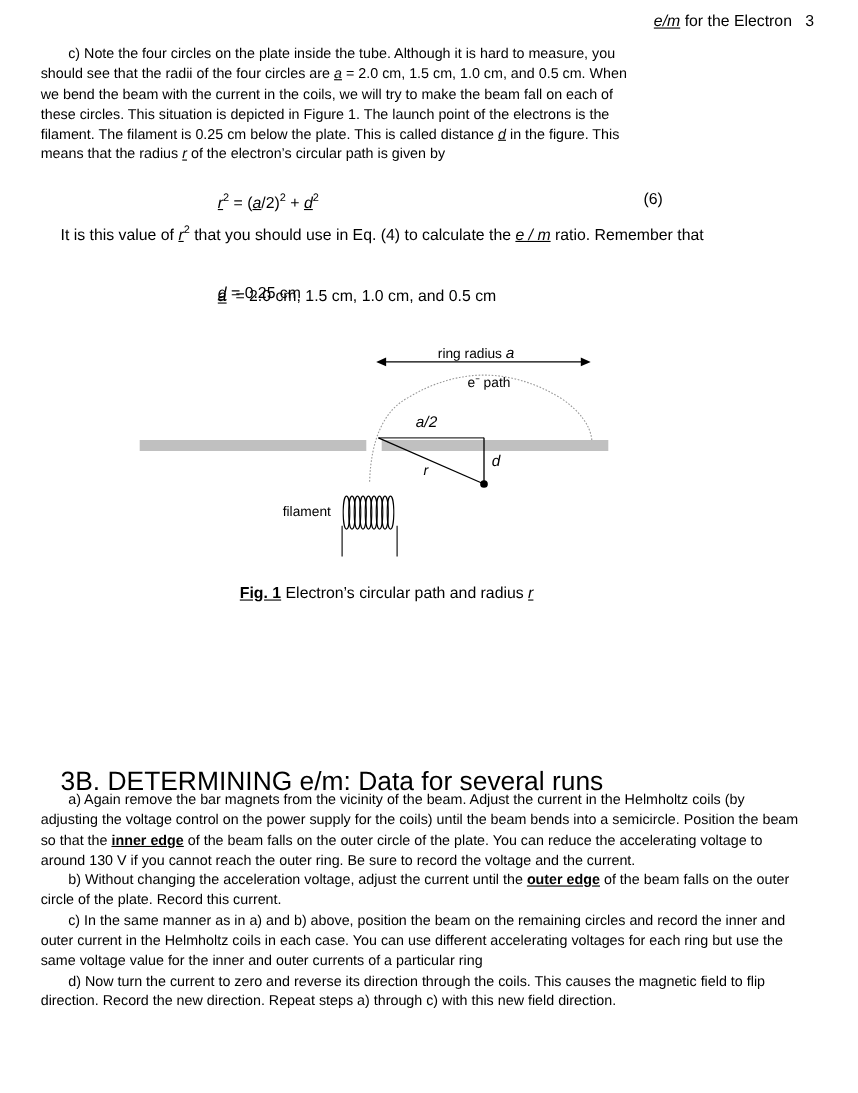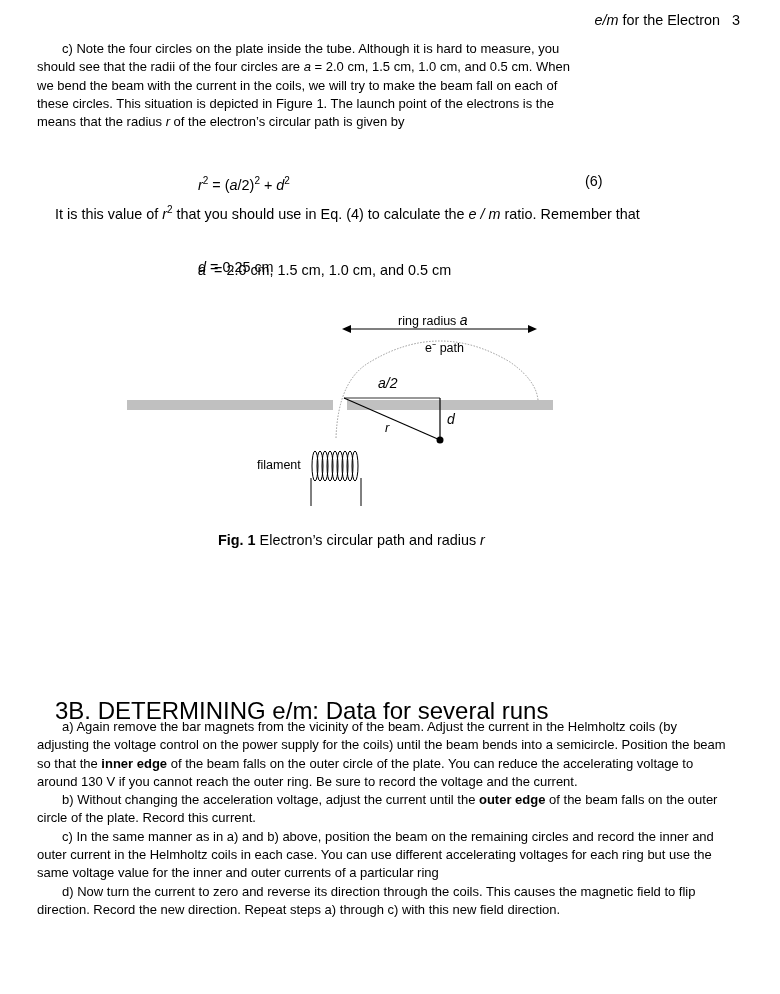--- a/index.html
+++ b/index.html
@@ -3,36 +3,37 @@
 <meta charset="utf-8">
 <style>
   html, body { margin:0; padding:0; background:#ffffff; }
   body { width:780px; height:994px; position:relative; overflow:hidden;
          font-family:"Liberation Sans", sans-serif; color:#000; font-size:14.4px; }
   .abs { position:absolute; white-space:nowrap; }
   .header { left:0; top:12px; width:740px; text-align:right; font-size:14.4px; }
   .para { position:absolute; left:37px; width:690px; line-height:18.3px; font-size:13px; }
   .para p { margin:0; }
   .indent { text-indent:25px; }
-  i { font-style:italic; }
-  b { font-weight:bold; }
+  i { font-style:italic;text-decoration:underline; }
+  b { font-weight:bold;text-decoration:underline; }
   sup { font-size:10px; vertical-align:6px; line-height:0; }
   .h3 { position:absolute; left:55px; top:697px; font-size:24px; }
   svg text { font-family:"Liberation Sans", sans-serif; }
 </style>
 </head>
 <body>
 
 <div class="abs header"><i>e/m</i><span> for the Electron</span>&nbsp;&nbsp;&nbsp;<span>3</span></div>
 
 <div class="para" style="top:40px;">
   <p class="indent">c) Note the four circles on the plate inside the tube.  Although it is hard to measure, you</p>
   <p><span>should see that the radii of the four circles are</span> <i>a</i><span> = 2.0 cm, 1.5 cm, 1.0 cm, and 0.5 cm.  When</span></p>
   <p>we bend the beam with the current in the coils, we will try to make the beam fall on each of</p>
   <p>these circles.  This situation is depicted in Figure 1.  The launch point of the electrons is the</p>
+  <p><span>filament.  The filament is 0.25 cm below the plate.  This is called distance</span> <i>d</i><span> in the figure.  This</span></p>
   <p><span>means that the radius</span> <i>r</i><span> of the electron’s circular path is given by</span></p>
 </div>
 
 <div class="abs" style="left:198px; top:177px;"><i>r</i><sup>2</sup> = (<i>a</i>/2)<sup>2</sup> + <i>d</i><sup>2</sup></div>
 <div class="abs" style="left:585px; top:173px;">(6)</div>
 
 <div class="abs" style="left:55px; top:206px;"><span>It is this value of </span><i>r</i><sup>2</sup><span> that you should use in Eq. (4) to calculate the </span><i>e / m</i><span> ratio.  Remember that</span></div>
 
 <div class="abs" style="left:198px; top:243px;margin-top:16px;"><i>d</i><span> = 0.25 cm</span></div>
 <div class="abs" style="left:198px; top:262px; white-space:pre;"><i>a</i><span>  = 2.0 cm, 1.5 cm, 1.0 cm, and 0.5 cm</span></div>

